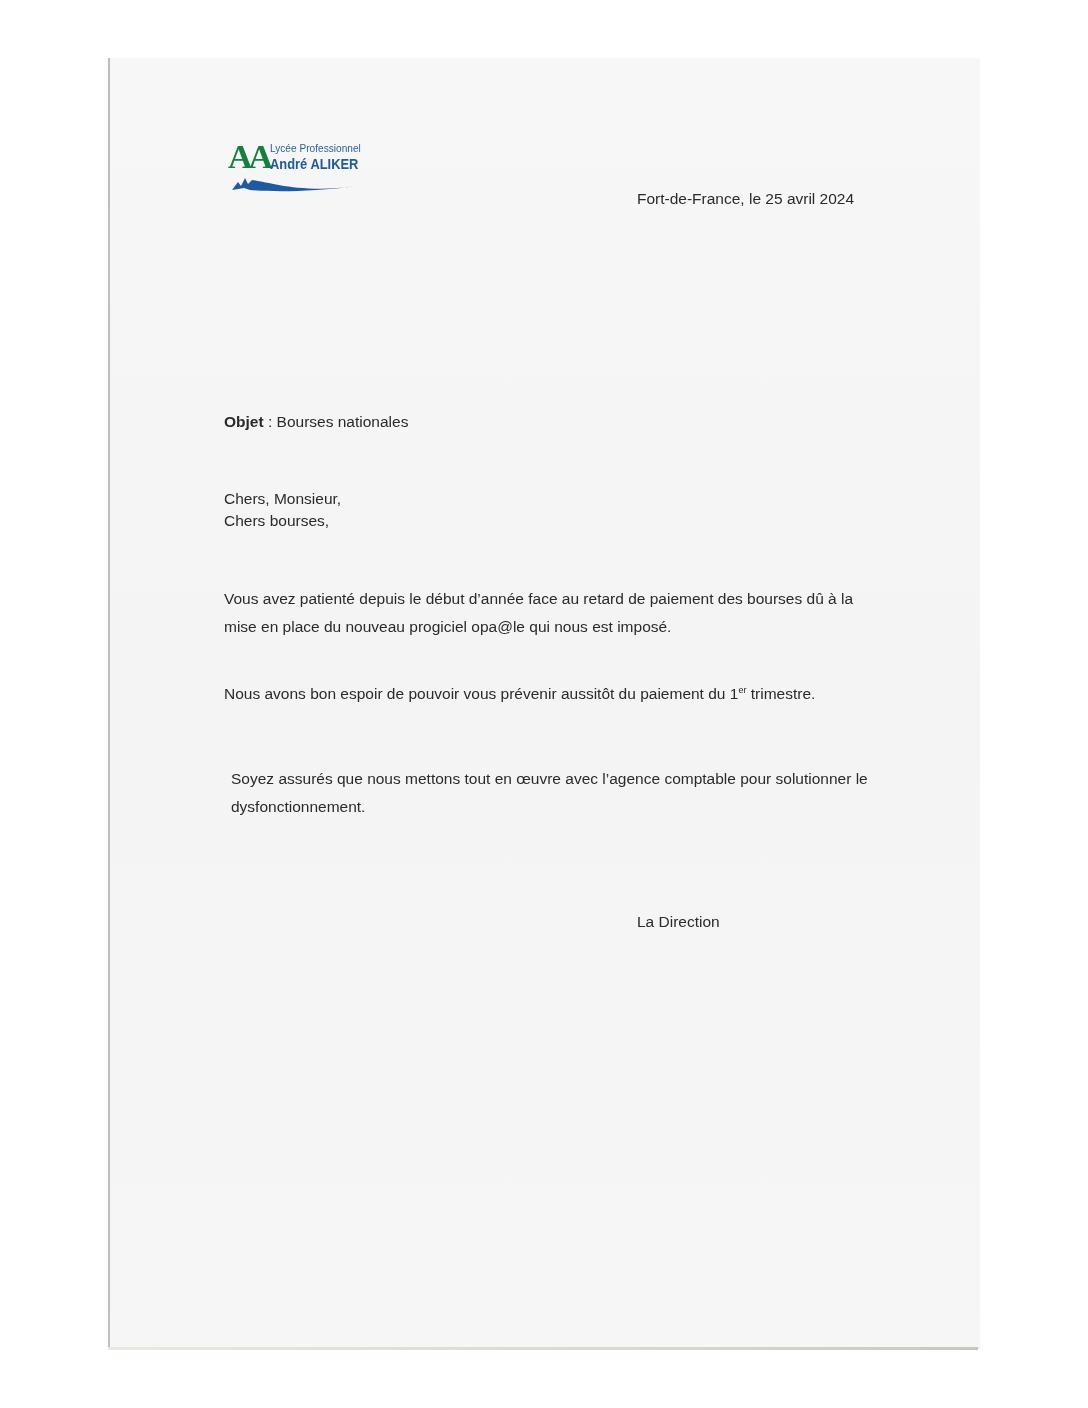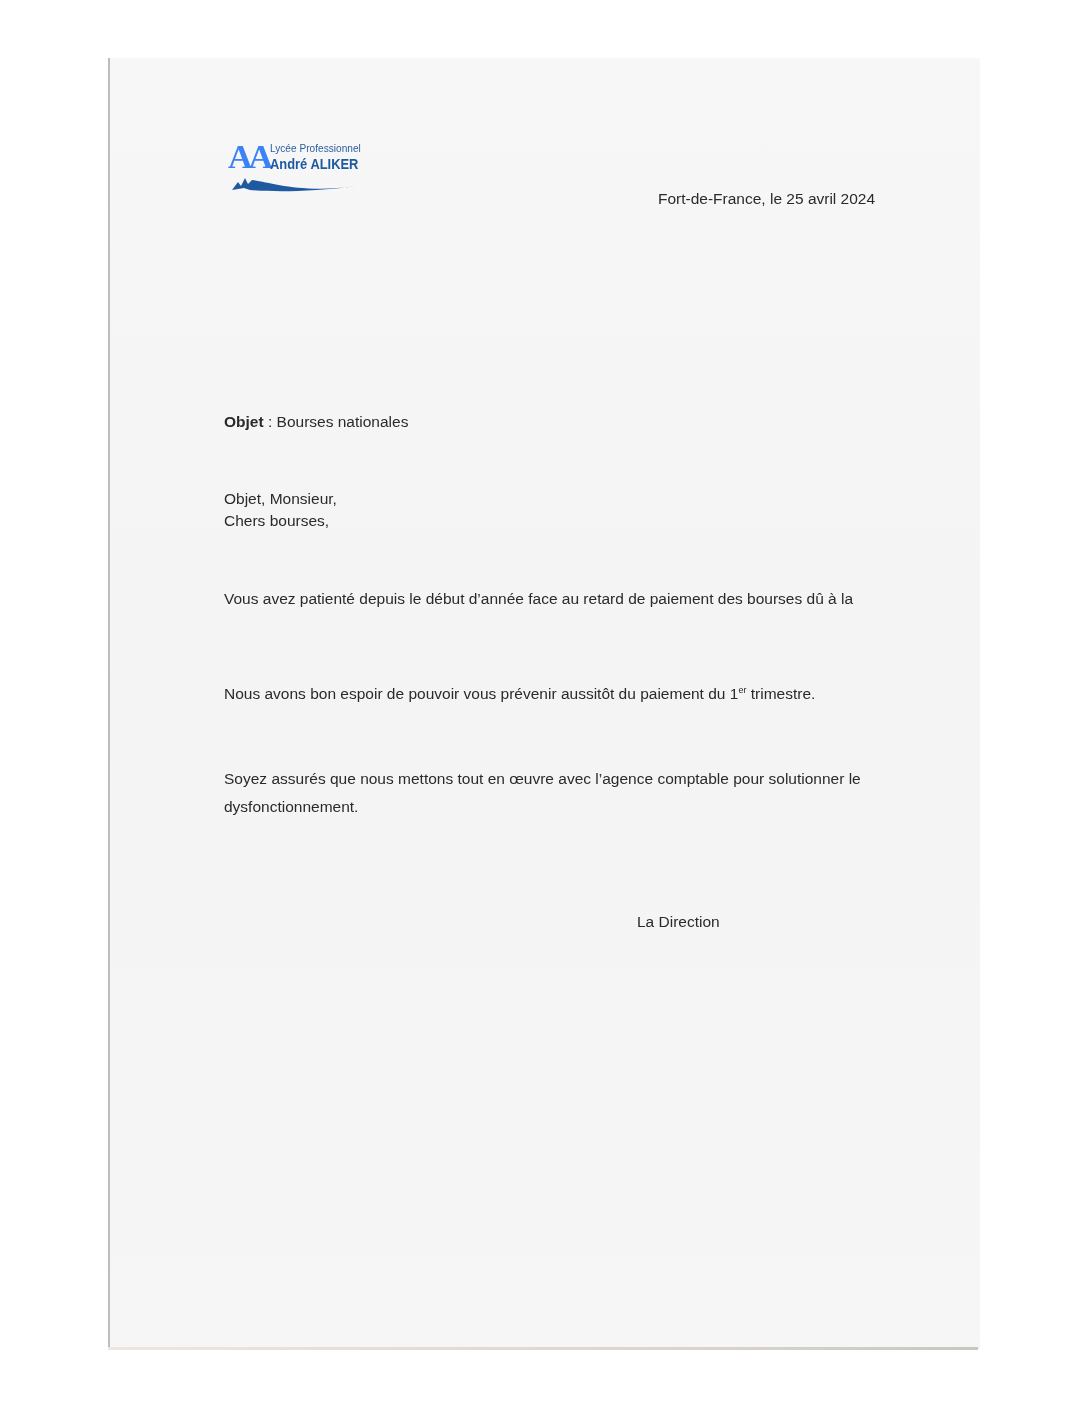--- a/index.html
+++ b/index.html
@@ -20,42 +20,42 @@
       box-shadow: 0 1px 1px rgba(0,0,0,0.04);
     }
     .paper-bottom-edge {
       position: absolute; left: 108px; top: 1347px; width: 870px; height: 3px;
       background: linear-gradient(90deg, #ece9dc, #d8d5c8 70%, #c9c6bb);
     }
     .logo { position: absolute; left: 228px; top: 138px; width: 140px; height: 62px; }
     .logo .aa {
       position: absolute; left: 0; top: 0;
       font-family: "Liberation Serif", serif; font-weight: bold;
-      font-size: 34px; color: #3b82f6; letter-spacing: -4px;
+      font-size: 34px; color: #15803d; letter-spacing: -4px;
     }
     .logo .line1 {
       position: absolute; left: 42px; top: 4px;
       font-size: 11.5px; color: #2a5fa0; white-space: nowrap;
       transform: scaleX(0.88); transform-origin: left;
     }
     .logo .line2 {
       position: absolute; left: 42px; top: 17px;
       font-size: 15px; font-weight: bold; color: #1f5aa0; white-space: nowrap;
       transform: scaleX(0.86); transform-origin: left;
     }
     .logo svg { position: absolute; left: 2px; top: 34px; }
     .text { position: absolute; font-size: 15.5px; line-height: 28px; white-space: nowrap; }
-    .date { left: 658px; top: 185px; }
+    .date { left: 637px; top: 185px; }
     .objet { left: 224px; top: 408px; }
     .objet b { font-weight: bold; }
     .salut { left: 224px; top: 488px; line-height: 22px; }
     .para { left: 224px; white-space: nowrap; }
     .p1 { top: 585px; }
     .p2 { top: 680px; }
-    .p3 { top: 765px; }
+    .p3 { top: 765px; margin-left: 7px; }
     .sign { left: 637px; top: 908px; }
     sup { font-size: 9px; vertical-align: 6px; line-height: 0; margin-top: 44px; }
   </style>
 </head>
 <body>
 
 <div class="paper"></div>
 <div class="paper-bottom-edge"></div>
 
 <div class="logo">
@@ -67,26 +67,27 @@
   </svg>
 </div>
 
 <div class="text date">Fort-de-France, le 25 avril 2024</div>
 
 <div class="text objet">
   <b>Objet</b><span> : </span><span>Bourses nationales</span>
 </div>
 
 <div class="text salut">
-  <div>Objet, Monsieur,</div>
+  <div>Chers, Monsieur,</div>
   <div>Chers bourses,</div>
 </div>
 
 <div class="text para p1">
   <div>Vous avez patienté depuis le début d’année face au retard de paiement des bourses dû à la</div>
+  <div>mise en place du nouveau progiciel opa@le qui nous est imposé.</div>
 </div>
 
 <div class="text para p2">
   <div><span>Nous avons bon espoir de pouvoir vous prévenir aussitôt du paiement du 1</span><sup>er</sup><span> trimestre.</span></div>
 </div>
 
 <div class="text para p3">
   <div>Soyez assurés que nous mettons tout en œuvre avec l’agence comptable pour solutionner le</div>
   <div>dysfonctionnement.</div>
 </div>

